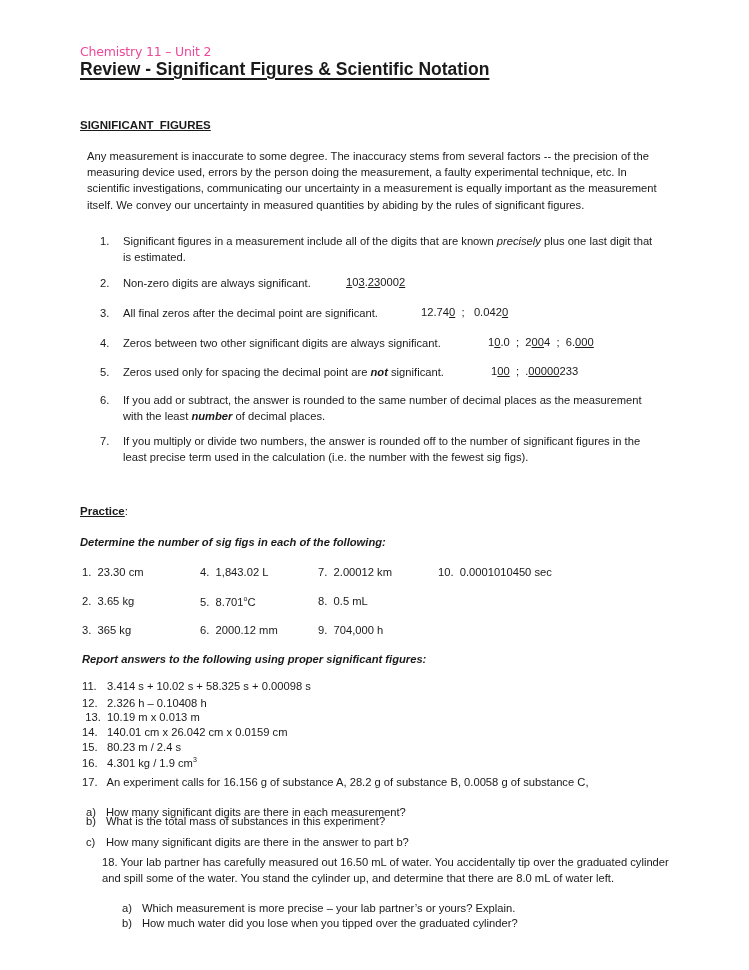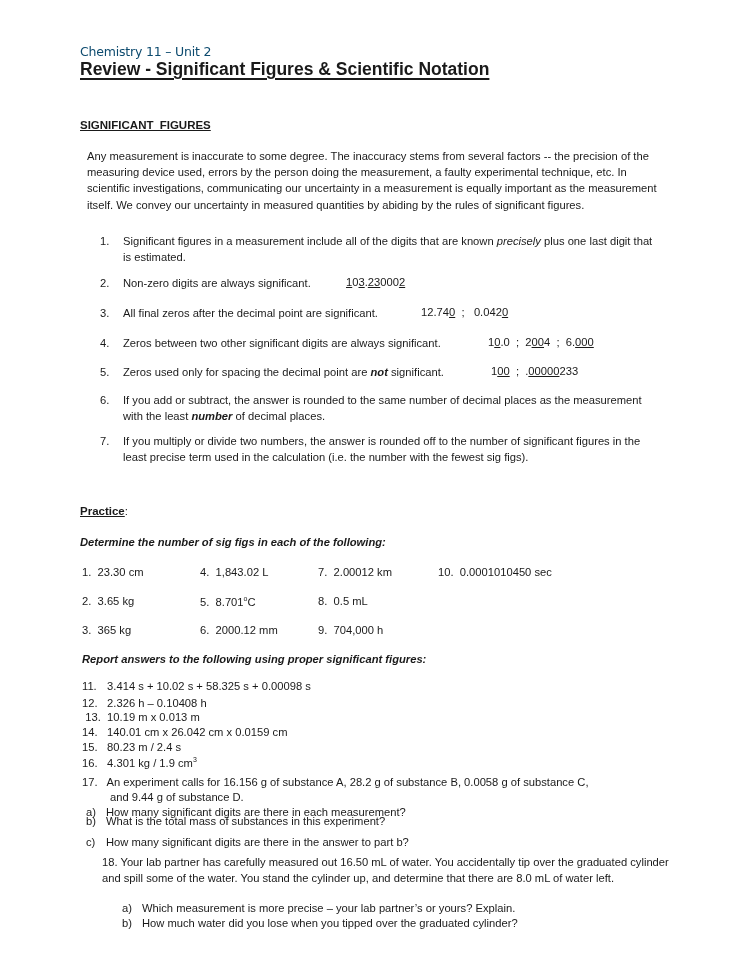--- a/index.html
+++ b/index.html
@@ -1,18 +1,18 @@
 <!DOCTYPE html>
 <html><head>
 <meta charset="utf-8">
 <style>
   html, body { margin:0; padding:0; background:#ffffff; }
   body { width:749px; height:970px; position:relative; overflow:hidden; color:#1a1a1a; font-family:"Liberation Sans", sans-serif; }
   .abs { position:absolute; }
-  .unit { left:80px; top:44px; font-size:12.5px; color:#0c4a6e; font-family:"DejaVu Sans", sans-serif; letter-spacing:-0.2px; }
+  .unit { left:80px; top:44px; font-size:12.5px; color:#ec4899; font-family:"DejaVu Sans", sans-serif; letter-spacing:-0.2px; }
   .title { left:80px; top:59px; font-size:17.5px; font-weight:bold; text-decoration:underline; text-decoration-thickness:2px; text-underline-offset:3px; }
   .section { left:80px; top:119px; font-size:11.5px; font-weight:bold; text-decoration:underline; word-spacing:3px; }
   .intro { left:87px; top:148px; width:570px; font-size:11.2px; line-height:16.2px; }
   .rule { left:100px; width:555px; font-size:11.2px; line-height:15.5px; }
   .rule .num { position:absolute; left:0; width:20px; }
   .rule .txt { margin-left:23px; display:block; }
   .ex { position:absolute; font-size:11.2px; white-space:pre; }
   .u { text-decoration:underline; }
   .practice { left:80px; top:505px; font-size:11.5px; }
   .practice b { text-decoration:underline; }
@@ -91,21 +91,20 @@
 
 <div class="abs calc" style="top:680px;"><span class="n">11.</span> <span>3.414 s  +  10.02 s  +  58.325 s  + 0.00098 s</span></div>
 <div class="abs calc" style="top:697px;"><span class="n">12.</span> <span>2.326 h – 0.10408 h</span></div>
 <div class="abs calc" style="top:711px;text-align:center;"><span class="n">13.</span> <span>10.19 m x 0.013 m</span></div>
 <div class="abs calc" style="top:726px;"><span class="n">14.</span> <span>140.01 cm x 26.042 cm x 0.0159 cm</span></div>
 <div class="abs calc" style="top:741px;"><span class="n">15.</span> <span>80.23 m / 2.4 s</span></div>
 <div class="abs calc" style="top:756px;"><span class="n">16.</span> <span>4.301 kg / 1.9 cm</span><sup>3</sup></div>
 
 <div class="abs q17">
   <div><span style="display:inline-block;width:22px;">17.</span> <span>An experiment calls for 16.156 g of substance A, 28.2 g of substance B, 0.0058 g of substance C,</span></div>
-  <div style="padding-left:28px;">and 9.44 g of substance D.</div>
 </div>
 <div class="abs sub" style="left:86px;top:806px;"><span style="display:inline-block;width:20px;">a)</span><span>How many significant digits are there in each measurement?</span></div>
 <div class="abs sub" style="left:86px;top:815px;"><span style="display:inline-block;width:20px;">b)</span><span>What is the total mass of substances in this experiment?</span></div>
 <div class="abs sub" style="left:86px;top:836px;"><span style="display:inline-block;width:20px;">c)</span><span>How many significant digits are there in the answer to part b?</span></div>
 
 <div class="abs q18">18.  Your lab partner has carefully measured out 16.50 mL of water.  You accidentally tip over the graduated cylinder and spill some of the water.  You stand the cylinder up, and determine that there are 8.0 mL of water left.</div>
 <div class="abs sub" style="left:122px;top:902px;"><span style="display:inline-block;width:20px;">a)</span><span>Which measurement is more precise – your lab partner’s or yours?  Explain.</span></div>
 <div class="abs sub" style="left:122px;top:917px;"><span style="display:inline-block;width:20px;">b)</span><span>How much water did you lose when you tipped over the graduated cylinder?</span></div>
 
 </body></html>

